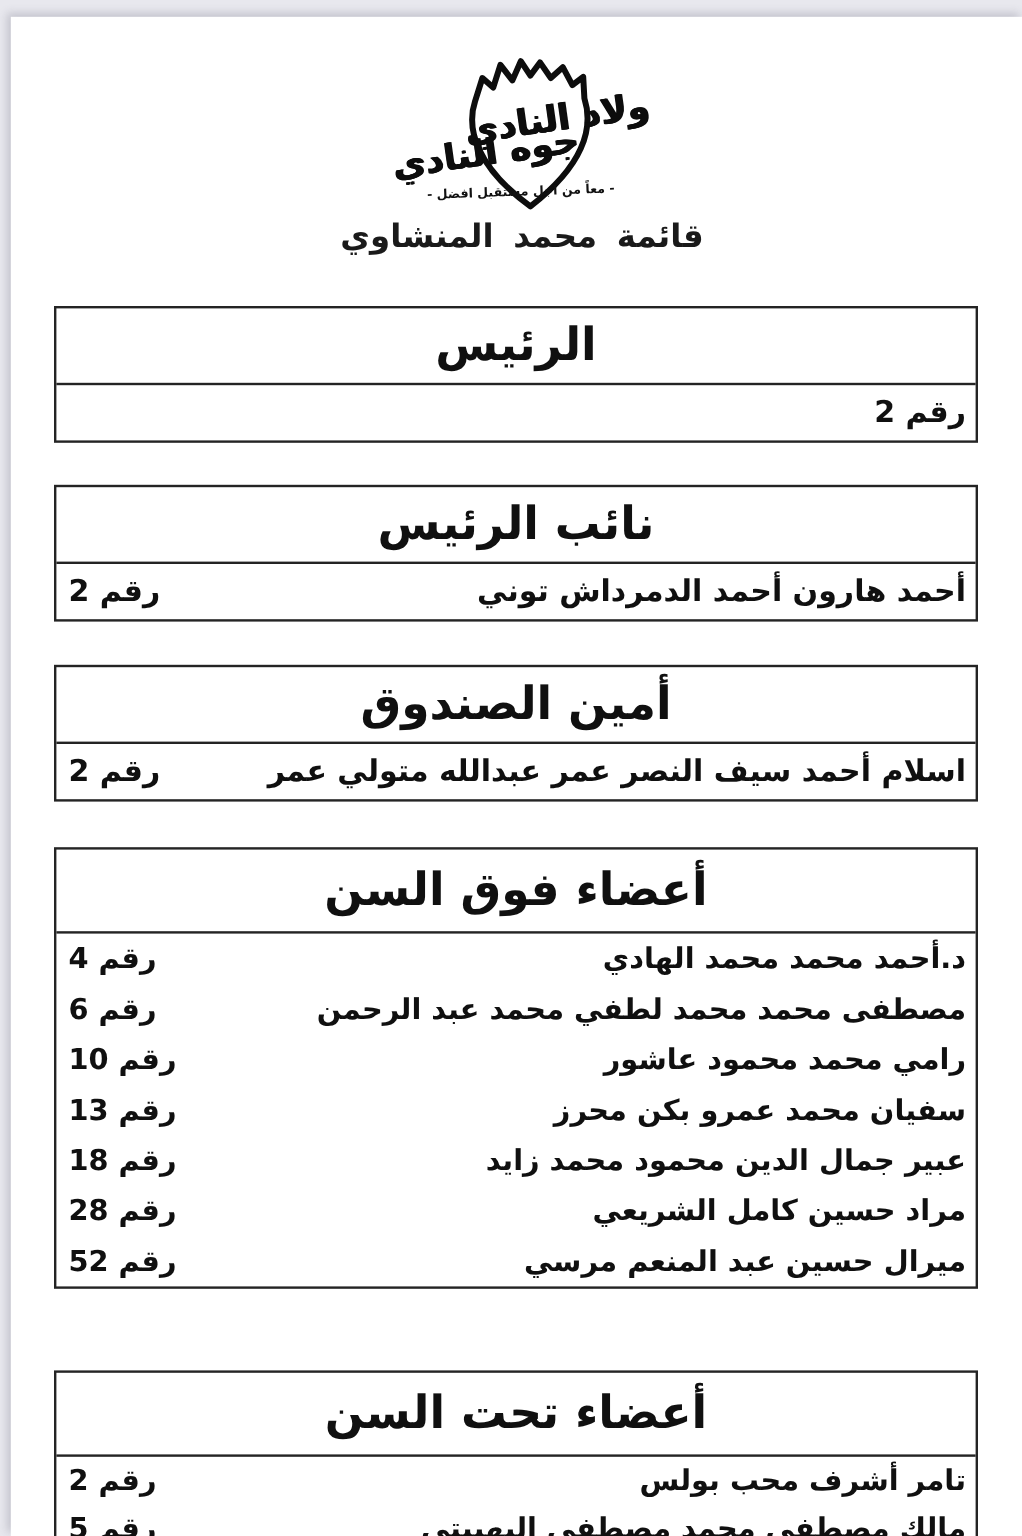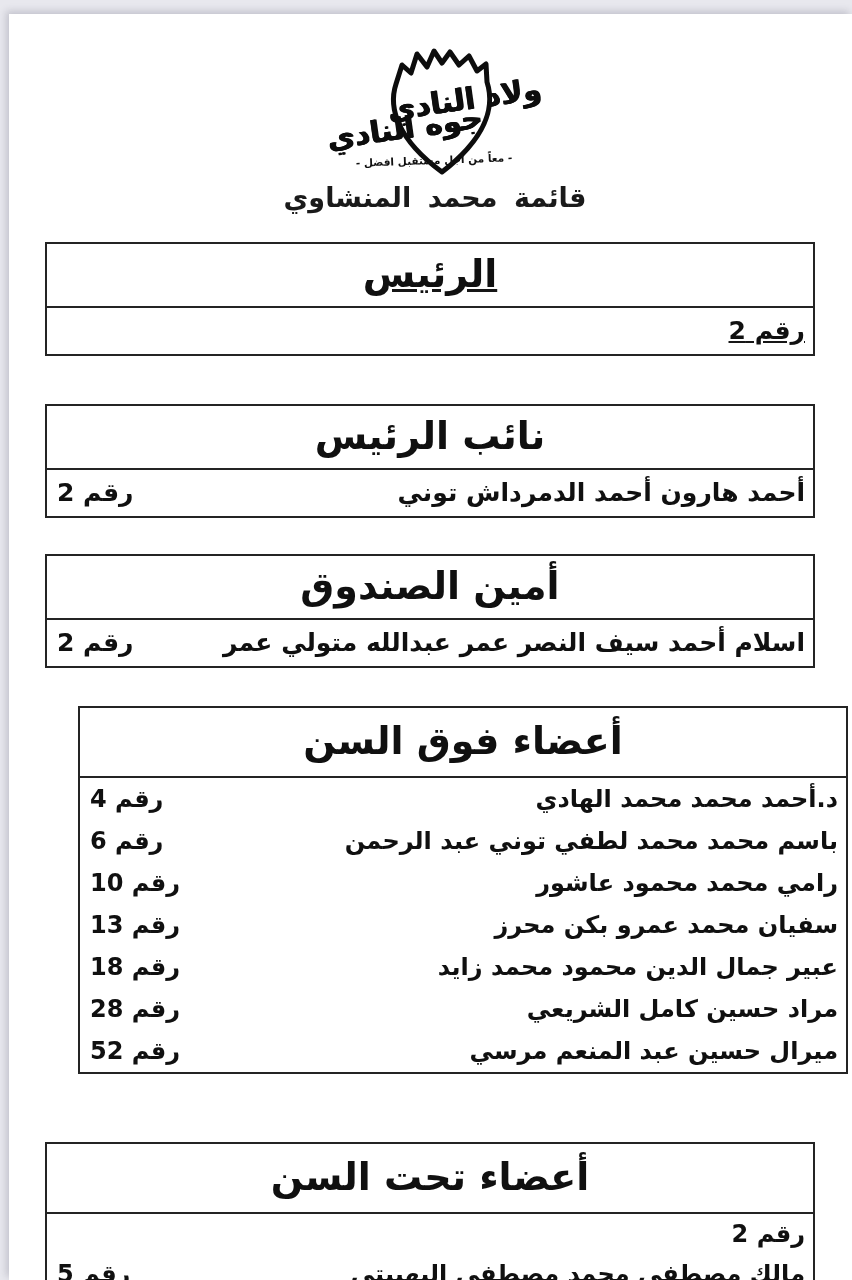--- a/index.html
+++ b/index.html
@@ -33,21 +33,21 @@
   .doc-title{
     position:absolute;top:168px;left:0;width:852px;margin:0;
     text-align:center;font-size:27px;font-weight:700;color:#1a1a1a;
     word-spacing:7px;direction:rtl;
   }
   
   .box{
     position:absolute;left:36px;width:766px;
     border:2px solid #242424;background:#fff;
   }
-  .b1{top:228px;text-decoration:underline;} .b2{top:390px;} .b3{top:540px;} .b4{top:692px;margin-left:33px;} .b5{top:1128px;}
+  .b1{top:241px;} .b2{top:390px;} .b3{top:540px;} .b4{top:692px;} .b5{top:1128px;}
   .box-header{
     text-align:center;font-weight:700;color:#101010;
     border-bottom:2px solid #242424;direction:rtl;
     font-size:38px;height:62px;line-height:60px;
   }
   .b4 .box-header,.b5 .box-header{height:68px;line-height:66px;}
   .box-row{
     display:flex;direction:rtl;justify-content:space-between;align-items:center;
     padding:0 8px 0 10px;font-weight:700;color:#101010;
     font-size:25px;height:46px;line-height:46px;white-space:nowrap;
@@ -97,21 +97,21 @@
           <span class="member-num" dir="ltr">رقم 2</span>
         </div>
       </section>
       <section class="box b4">
         <div class="box-header" dir="rtl">أعضاء فوق السن</div>
         <div class="box-row">
           <span class="member-name" dir="rtl">د.أحمد محمد محمد الهادي</span>
           <span class="member-num" dir="ltr">رقم 4</span>
         </div>
         <div class="box-row">
-          <span class="member-name" dir="rtl">باسم محمد محمد لطفي توني عبد الرحمن</span>
+          <span class="member-name" dir="rtl">مصطفى محمد محمد لطفي محمد عبد الرحمن</span>
           <span class="member-num" dir="ltr">رقم 6</span>
         </div>
         <div class="box-row">
           <span class="member-name" dir="rtl">رامي محمد محمود عاشور</span>
           <span class="member-num" dir="ltr">رقم 10</span>
         </div>
         <div class="box-row">
           <span class="member-name" dir="rtl">سفيان محمد عمرو بكن محرز</span>
           <span class="member-num" dir="ltr">رقم 13</span>
         </div>
@@ -124,20 +124,21 @@
           <span class="member-num" dir="ltr">رقم 28</span>
         </div>
         <div class="box-row">
           <span class="member-name" dir="rtl">ميرال حسين عبد المنعم مرسي</span>
           <span class="member-num" dir="ltr">رقم 52</span>
         </div>
       </section>
       <section class="box b5">
         <div class="box-header" dir="rtl">أعضاء تحت السن</div>
         <div class="box-row">
+          <span class="member-name" dir="rtl">تامر أشرف محب بولس</span>
           <span class="member-num" dir="ltr">رقم 2</span>
         </div>
         <div class="box-row">
           <span class="member-name" dir="rtl">مالك مصطفى محمد مصطفى البهبيتي</span>
           <span class="member-num" dir="ltr">رقم 5</span>
         </div>
       </section>
     </div>
 
 </div>

